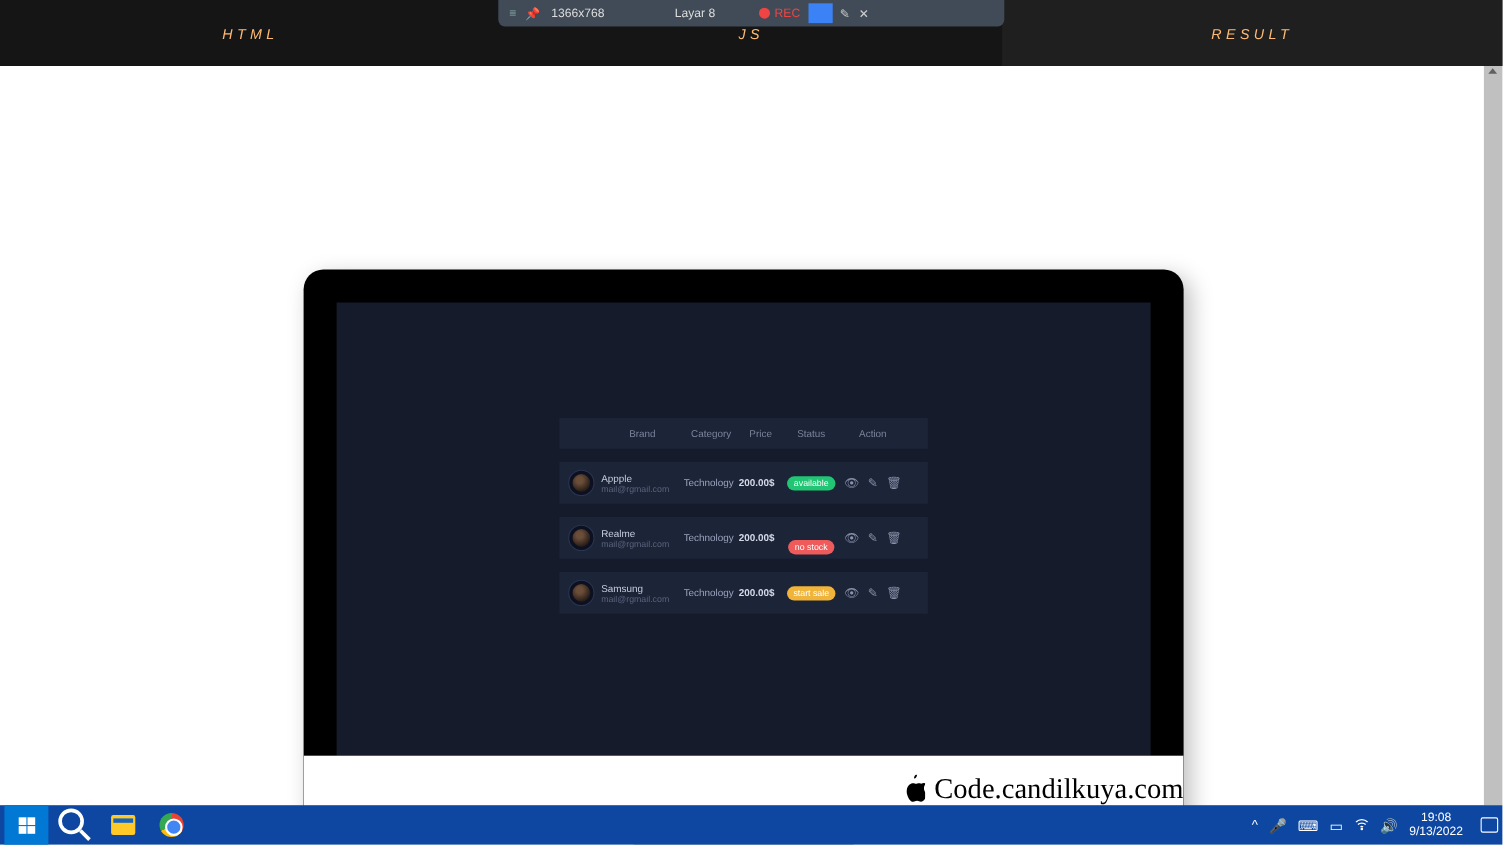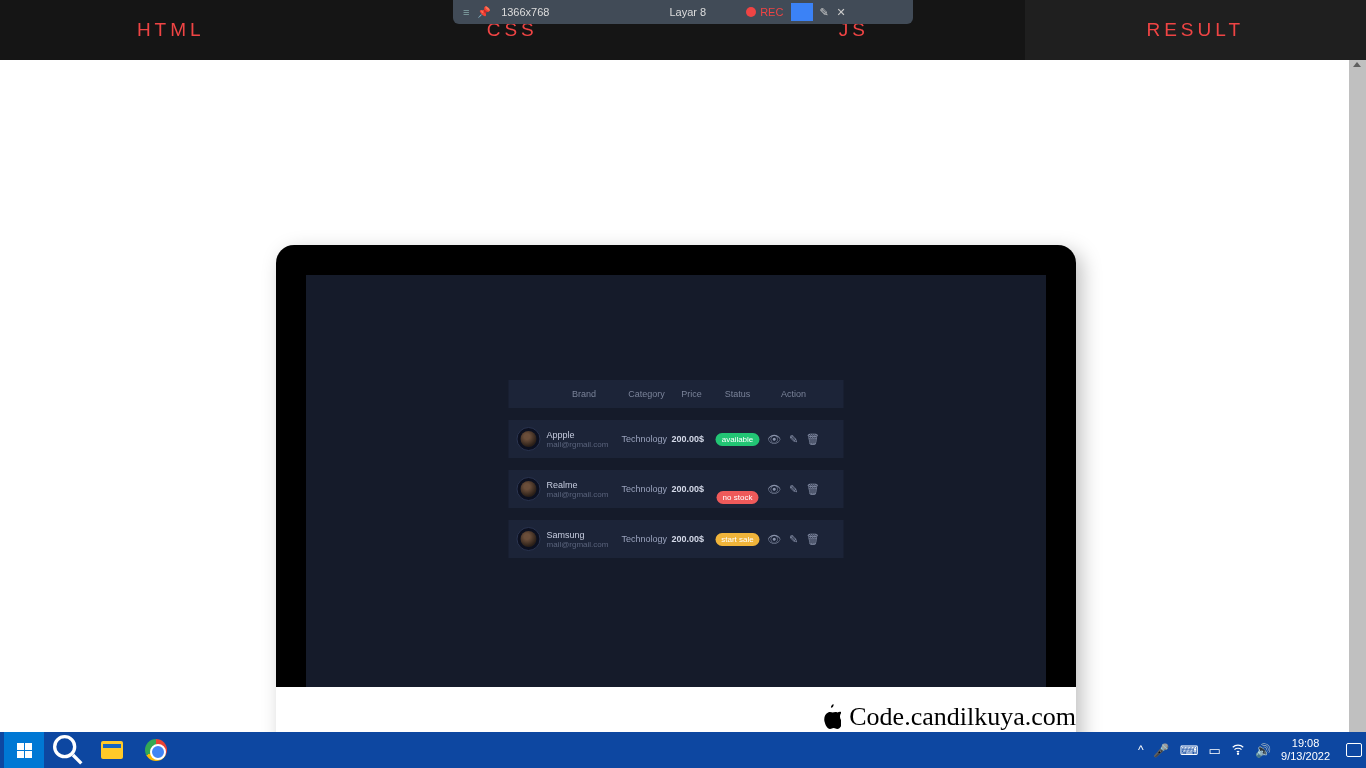--- a/index.html
+++ b/index.html
@@ -2,31 +2,31 @@
 <html><head>
 <meta charset="utf-8">
 <style>
 * { margin: 0; padding: 0; box-sizing: border-box; }
 body { width: 1366px; height: 768px; font-family: Arial, sans-serif; overflow: hidden; background: #fff; position: relative; }
 
 
 .recorder-bar { position: absolute; top: 0; left: 50%; transform: translateX(-50%); width: 460px; height: 24px; background: #414b57; border-radius: 0 0 6px 6px; display: flex; align-items: center; color: #bbb; font-size: 11px; z-index: 1000; }
 .recorder-bar .rec-icon { margin-left: 10px; margin-right: 8px; color: #8aa; }
 .recorder-bar .pin-icon { margin-right: 10px; color: #3b82f6; }
-.recorder-bar .dims { color: #ddd; margin-right: 120px; }
+.recorder-bar .dims { color: #ddd; margin-right: 64px; }
 .recorder-bar .layer { color: #ddd; margin-right: 40px; }
 .recorder-bar .rec-dot { width: 10px; height: 10px; border-radius: 50%; background: #ef4444; margin-right: 4px; }
 .recorder-bar .rec-text { color: #ef4444; margin-right: 8px; }
 .recorder-bar .sq-btn { width: 22px; height: 18px; background: #3b82f6; margin-right: 6px; }
 .recorder-bar .pencil { margin-right: 8px; color: #ccc; }
 .recorder-bar .close { margin-right: 8px; color: #ccc; }
 
 
 .top-tabs { position: absolute; top: 0; left: 0; width: 1366px; height: 60px; background: #151515; display: flex; }
-.tab { flex: 1; display: flex; align-items: center; justify-content: center; color: #ef4444; font-size: 19px; letter-spacing: 4px; cursor: pointer; }
+.tab { flex: 1; display: flex; align-items: center; justify-content: center; color: #fdba74; font-size: 13px; letter-spacing: 4px; cursor: pointer; font-style: italic; }
 .tab.result { background: #1f1f1f; }
 
 
 .content-area { position: absolute; top: 60px; left: 0; width: 1080px; height: 672px; background: #fff; }
 .scrollbar-rail { position: absolute; top: 60px; right: 0; width: 17px; height: 672px; background: #f0f0f0; }
 .scrollbar-thumb { width: 100%; height: 672px; background: #c0c0c0; }
 .scrollbar-thumb::before { content: ""; display: block; position: absolute; top: 2px; left: 4px; width: 0; height: 0; border-left: 4px solid transparent; border-right: 4px solid transparent; border-bottom: 5px solid #606060; }
 
 
 .imac { position: absolute; top: 185px; left: 276px; width: 800px; height: 502px; background: #000; border-radius: 18px 18px 0 0; box-shadow: 6px 6px 20px rgba(0,0,0,0.25); overflow: hidden; }
@@ -82,21 +82,20 @@
 .tb-right .tray-icon { font-size: 13px; }
 .clock-block { text-align: center; line-height: 1.2; font-size: 11px; margin-right: 6px; }
 .notif-icon { width: 16px; height: 14px; border: 1.5px solid #fff; border-radius: 2px; position: relative; }
 .chev-up { font-size: 12px; }
 </style>
 </head>
 <body>
 
 <div class="top-tabs">
   <div class="tab">HTML</div>
-  <div class="tab">CSS</div>
   <div class="tab">JS</div>
   <div class="tab result">RESULT</div>
 </div>
 
 <div class="recorder-bar">
   <span class="rec-icon">≡</span>
   <span class="pin-icon">📌</span>
   <span class="dims">1366x768</span>
   <span class="layer">Layar 8</span>
   <span class="rec-dot"></span>

